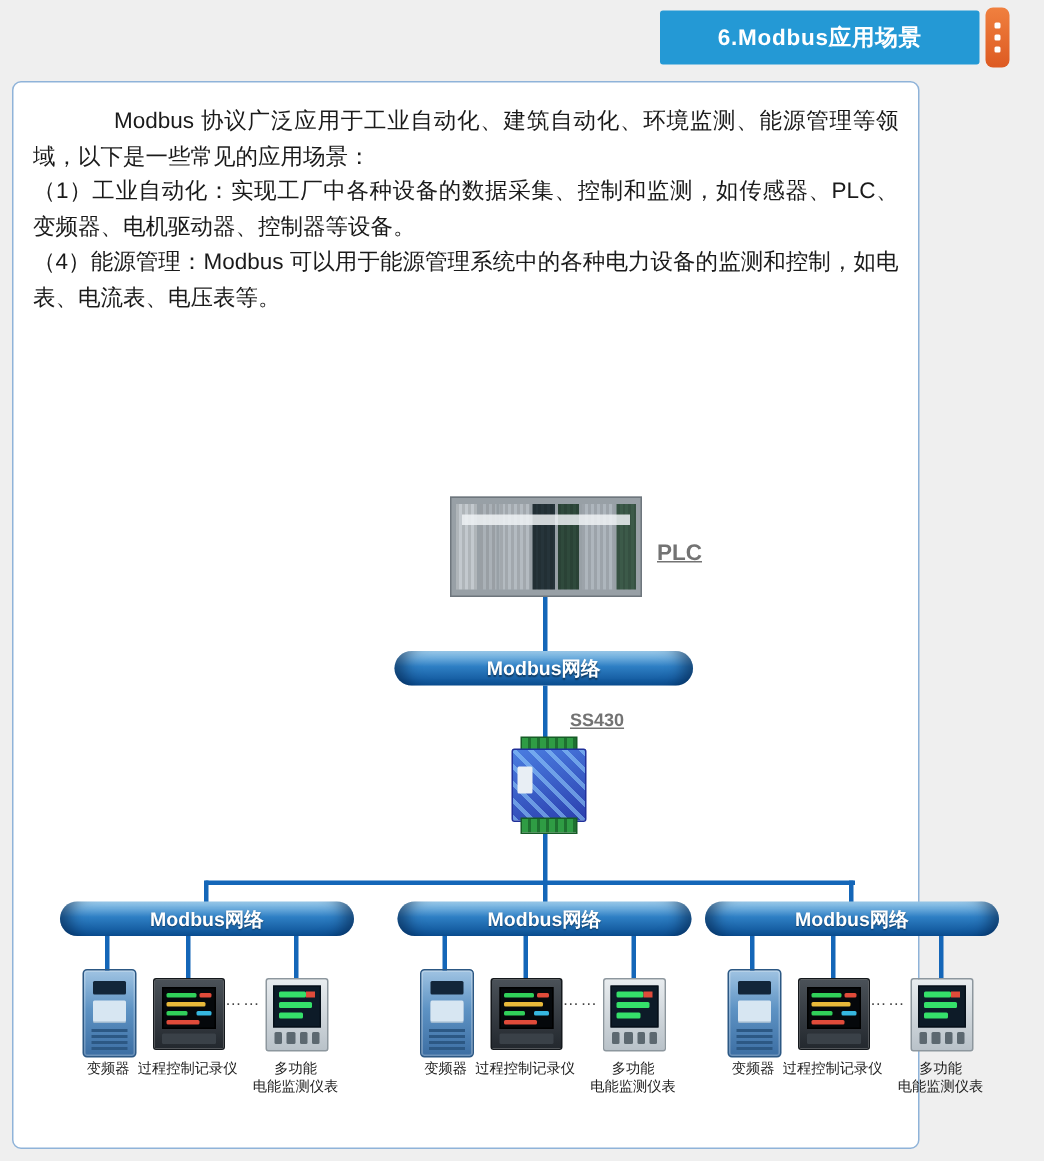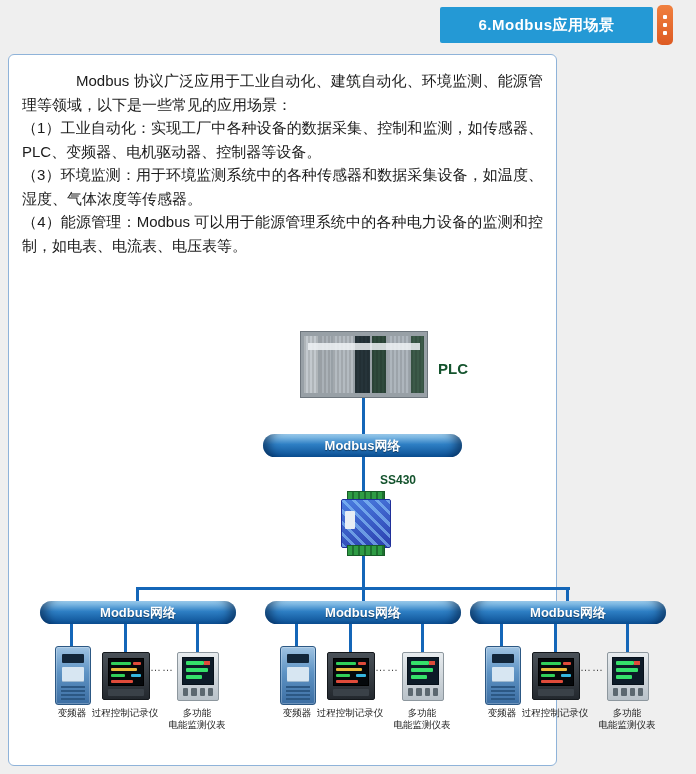--- a/index.html
+++ b/index.html
@@ -22,36 +22,36 @@
   .menu-pill{
     position:absolute;left:657px;top:5px;width:16px;height:40px;
     background:linear-gradient(180deg,#f0803f,#dd5a22);
     border-radius:5px;
     display:flex;flex-direction:column;align-items:center;justify-content:center;gap:4px;
   }
   .menu-pill i{display:block;width:4px;height:4px;background:#fff;border-radius:1px;}
 
   
   .content{
-    position:absolute;left:8px;top:54px;width:549px;height:712px;
+    position:absolute;left:8px;top:54px;width:605px;height:712px;
     background:#fff;border:1px solid #8fb3d9;border-radius:6px;
     box-sizing:border-box;
   }
   .article{
     padding:14px 13px 0 13px;
     font-size:15px;line-height:23.5px;color:#1a1a1a;
     text-align:justify;
   }
   .article p{margin:0;}
   .article p.intro{text-indent:3.6em;}
 
   
   .vline{position:absolute;width:3px;background:#1466b8;}
   .hline{position:absolute;height:3px;background:#1466b8;}
-  .lbl{position:absolute;font-weight:bold;color:#14532d;}
+  .lbl{position:absolute;font-weight:bold;color:#737373;text-decoration:underline;}
   .plc-lbl{left:438px;top:360px;font-size:15px;}
   .ss-lbl{left:380px;top:473px;font-size:12px;}
 
   .bus{
     position:absolute;height:23px;border-radius:11.5px;
     background:linear-gradient(180deg,#9fd0f0 0%,#2e7fc4 45%,#0b4f93 100%);
     box-shadow:inset 14px 0 10px -8px rgba(0,25,60,.55), inset -14px 0 10px -8px rgba(0,25,60,.55);
     display:flex;align-items:center;justify-content:center;
   }
   .bus span{color:#fff;font-weight:bold;font-size:13px;text-shadow:0 1px 1px rgba(0,0,0,.45);}
@@ -140,21 +140,20 @@
   <div class="menu-pill">
     <i></i>
     <i></i>
     <i></i>
   </div>
 
   <div class="content">
     <div class="article">
       <p class="intro">Modbus 协议广泛应用于工业自动化、建筑自动化、环境监测、能源管理等领域，以下是一些常见的应用场景：</p>
       <p>（1）工业自动化：实现工厂中各种设备的数据采集、控制和监测，如传感器、PLC、变频器、电机驱动器、控制器等设备。</p>
-      <p>（3）环境监测：用于环境监测系统中的各种传感器和数据采集设备，如温度、湿度、气体浓度等传感器。</p>
       <p>（4）能源管理：Modbus 可以用于能源管理系统中的各种电力设备的监测和控制，如电表、电流表、电压表等。</p>
     </div>
   </div>
 
   <div class="plc">
     <i class="pm1"></i>
     <i class="pm2"></i>
     <i class="pm3"></i>
     <i class="pm4"></i>
     <i class="pm5"></i>

